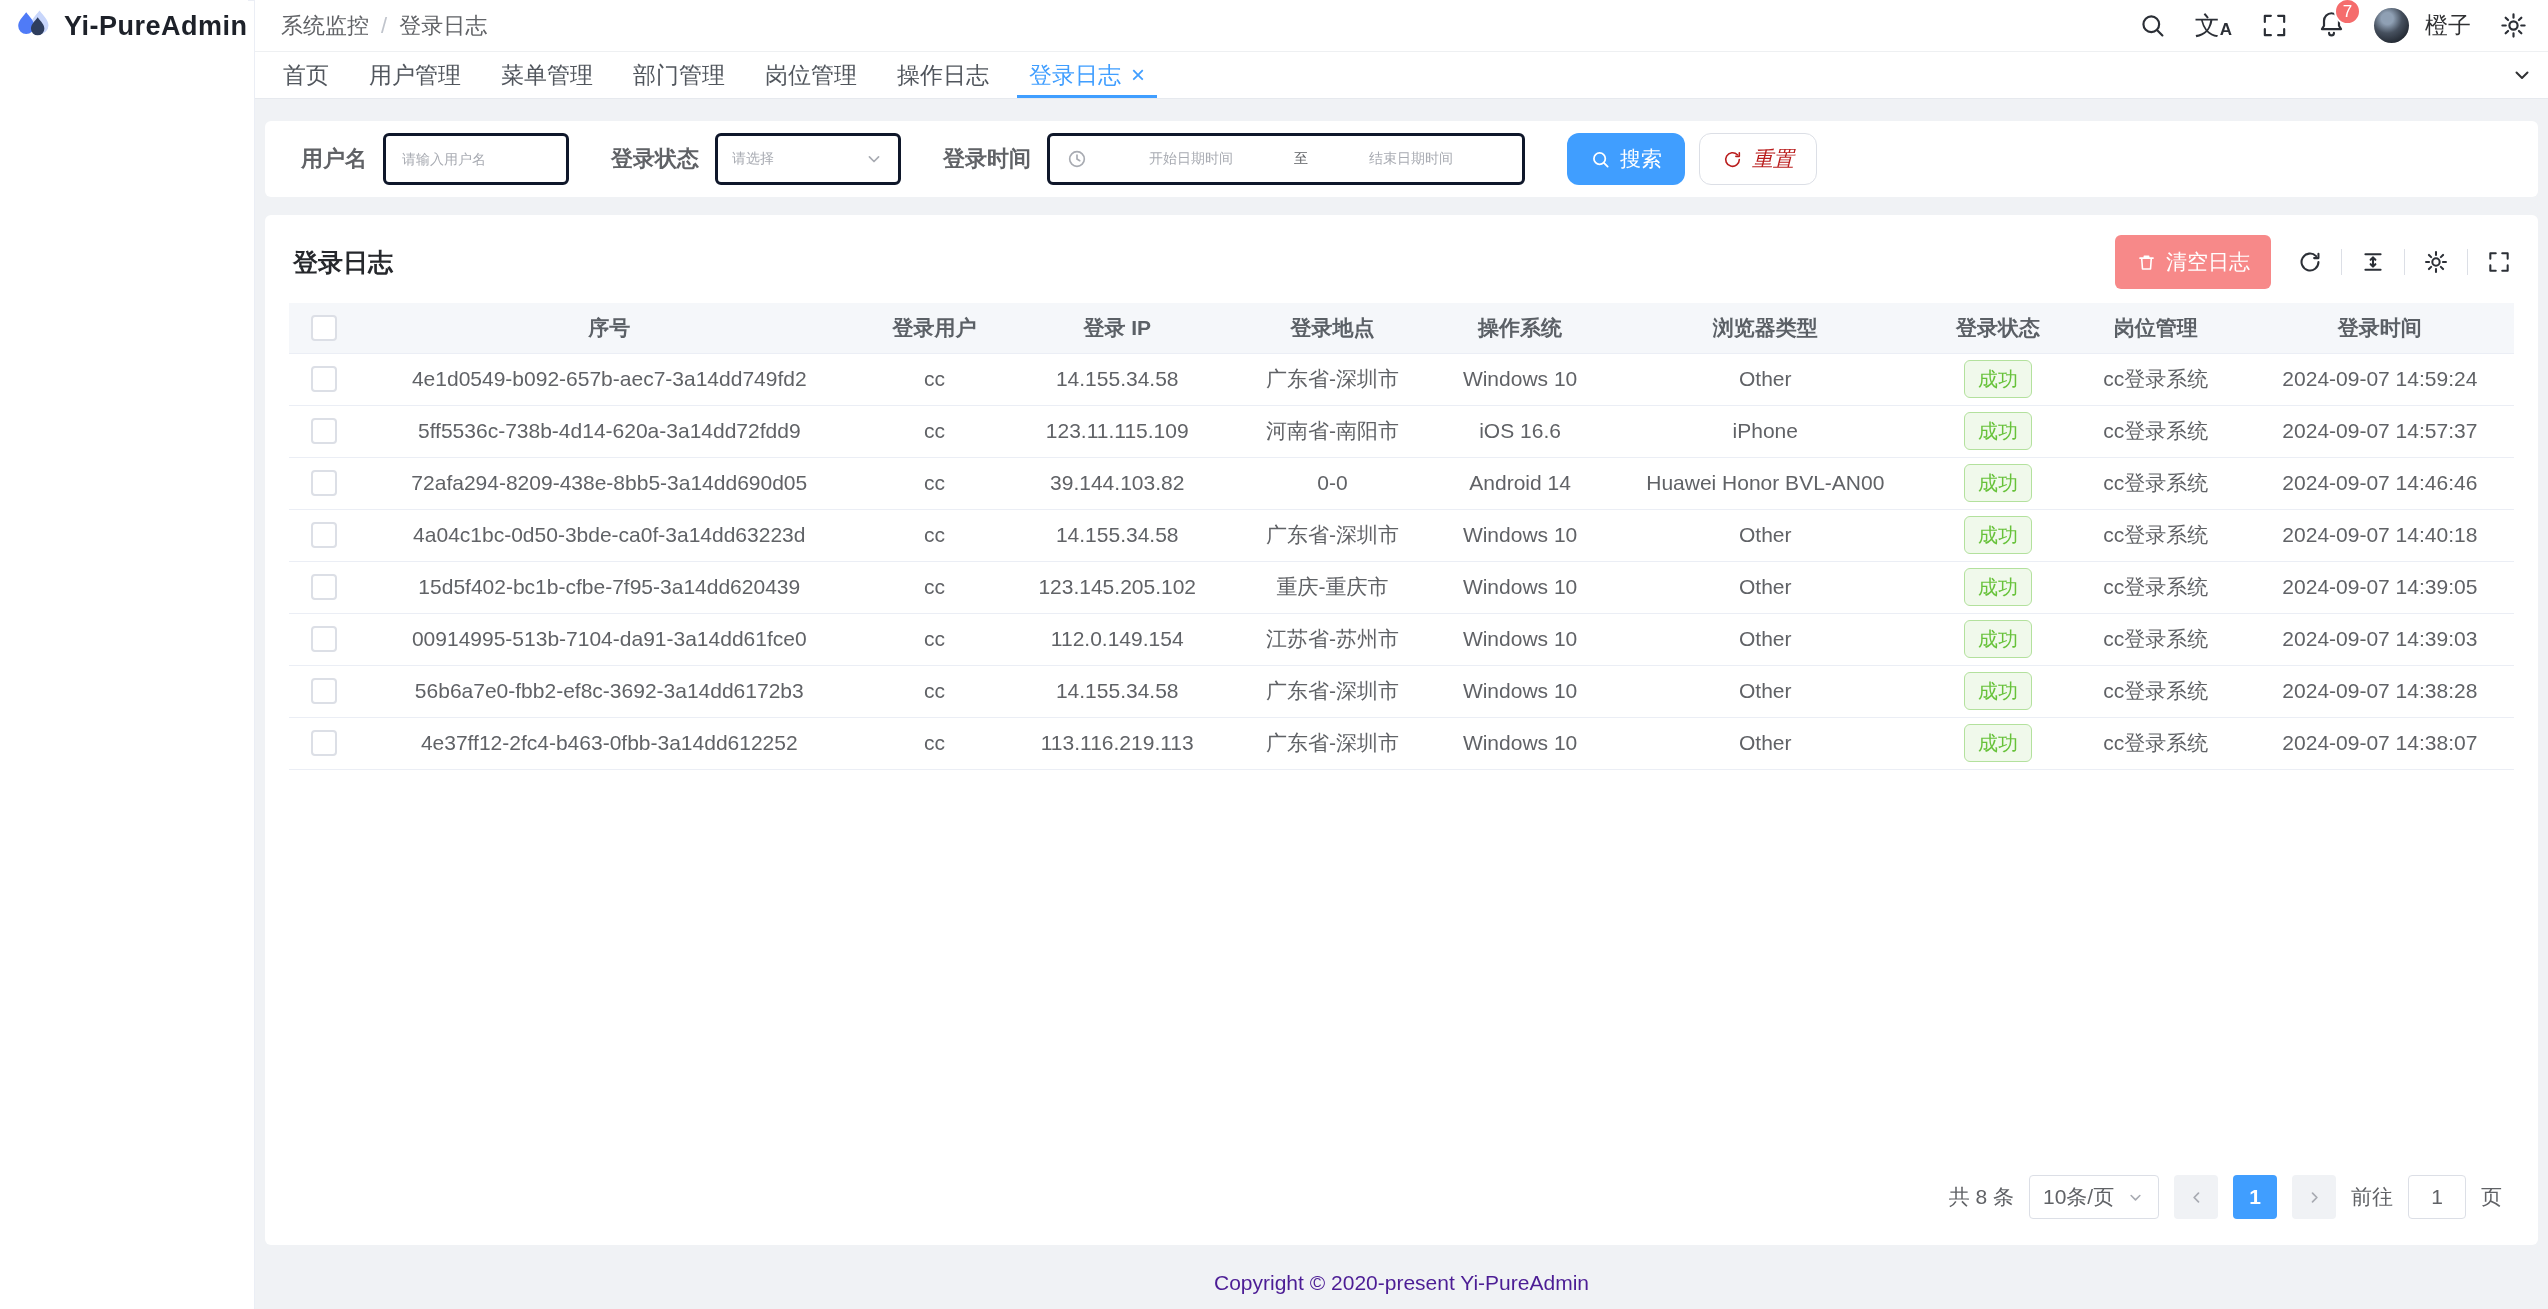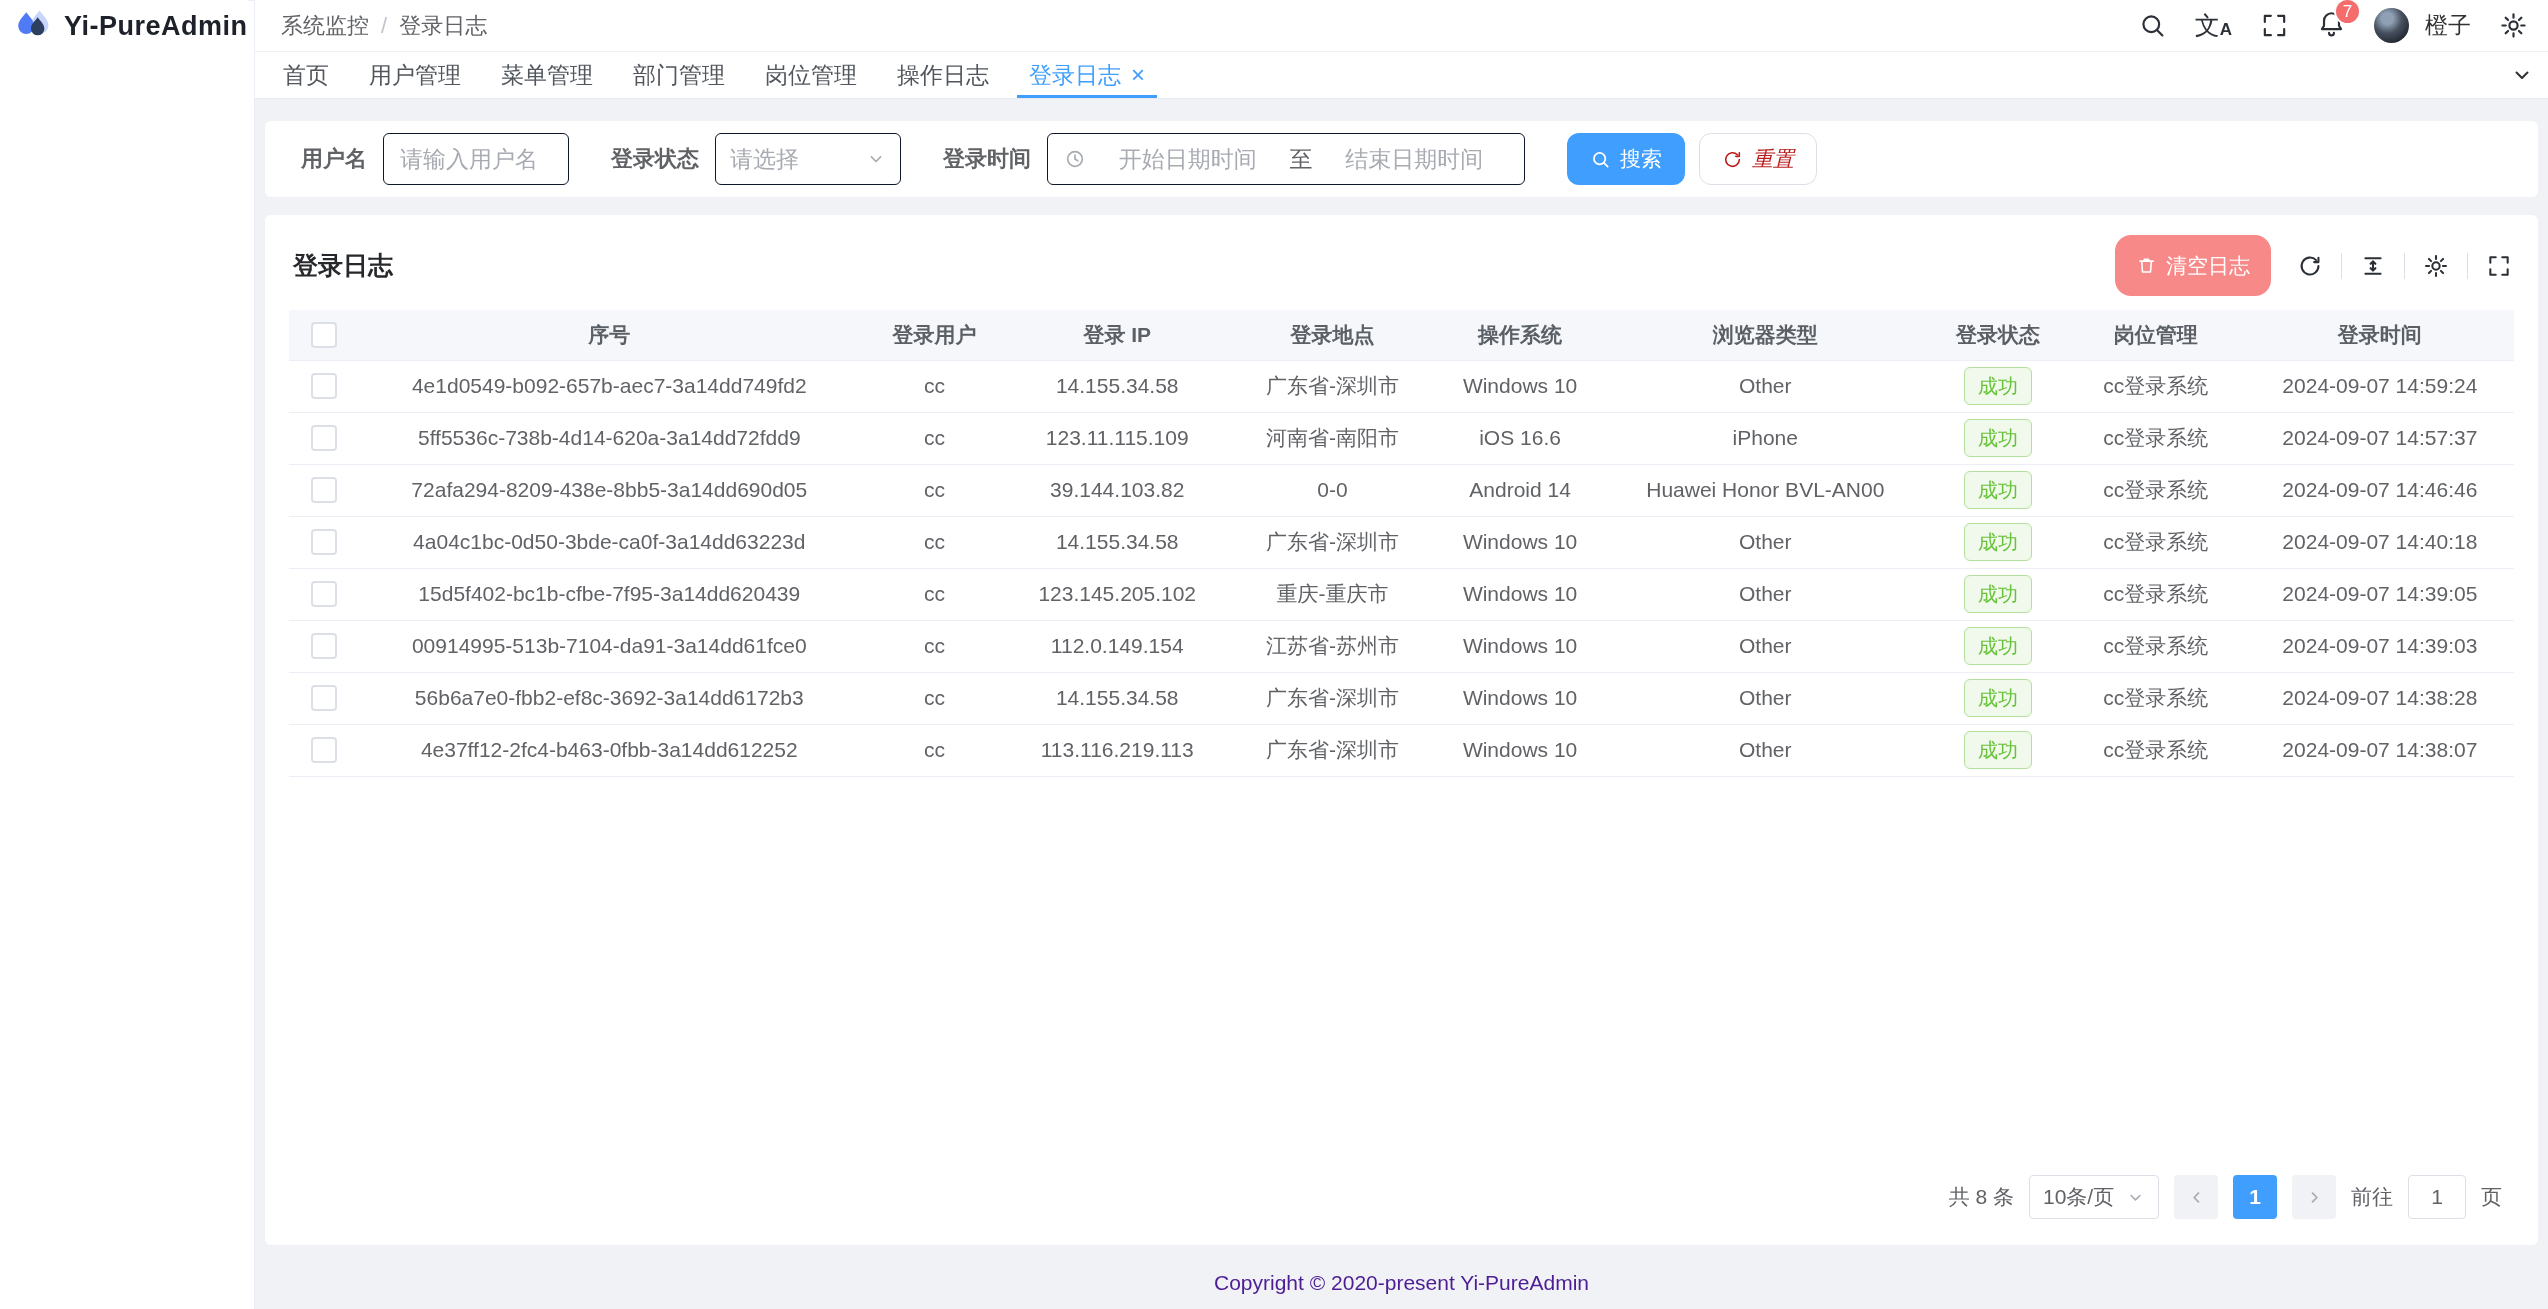--- a/index.html
+++ b/index.html
@@ -51,40 +51,40 @@
   .tab .close{margin-left:10px;font-size:24px;line-height:1;}
   .tab-more{margin-left:auto;width:52px;display:flex;align-items:center;justify-content:center;color:#303133;cursor:pointer;}
   .tab-more .svg-ic{width:24px;height:24px;}
 
   .content{flex:1;padding:22px 10px 0;display:flex;flex-direction:column;min-height:0;}
 
   
   .search-card{background:#fff;border-radius:6px;height:76px;display:flex;align-items:center;padding-left:36px;margin-bottom:18px;flex:none;}
   .f-item{display:flex;align-items:center;margin-right:42px;}
   .f-label{font-size:22px;font-weight:700;color:#606266;margin-right:16px;white-space:nowrap;}
-  .ctl{height:52px;border:1px solid #0f172a;border-radius:6px;background:#fff;display:flex;align-items:center;font-size:23px;color:#a8abb2;}
+  .ctl{height:52px;border:3px solid #0f172a;border-radius:6px;background:#fff;display:flex;align-items:center;font-size:14px;color:#a8abb2;}
   input.ctl{padding:0 16px;width:186px;outline:none;color:#606266;}
   input.ctl::placeholder{color:#a8abb2;}
   .select{width:186px;padding:0 14px;justify-content:space-between;cursor:pointer;}
   .select .svg-ic{width:20px;height:20px;color:#a8abb2;}
   .daterange{width:478px;padding:0 16px;gap:8px;}
   .daterange .svg-ic{width:22px;height:22px;color:#a8abb2;flex:none;}
   .daterange .ph{flex:1;text-align:center;white-space:nowrap;}
   .daterange .to{color:#606266;flex:none;}
   .btn{height:52px;border-radius:12px;display:inline-flex;align-items:center;justify-content:center;font-size:21px;padding:0 22px;gap:9px;cursor:pointer;border:1px solid transparent;white-space:nowrap;}
   .btn .svg-ic{width:21px;height:21px;}
   .btn-primary{background:var(--primary);color:#fff;margin-right:14px;}
   .btn-plain{background:#fff;border-color:#dcdfe6;color:#b91c1c;font-style:italic;}
 
   
   .table-card{background:#fff;border-radius:6px;height:1030px;display:flex;flex-direction:column;flex:none;}
   .card-head{display:flex;align-items:center;padding:20px 26px 14px 28px;flex:none;}
   .card-title{font-size:25px;font-weight:700;color:#26282c;}
   .card-tools{margin-left:auto;display:flex;align-items:center;gap:18px;}
-  .btn-danger{background:var(--danger);color:#fff;height:61px;font-size:21px;border-radius:16px;padding:0 20px;gap:9px;margin-right:8px;}
+  .btn-danger{background:var(--danger);color:#fff;height:54px;font-size:21px;border-radius:6px;padding:0 20px;gap:9px;margin-right:8px;}
   .tool-sep{width:1px;height:26px;background:#dcdfe6;}
   .tool-icon{width:26px;height:26px;color:#2b2f36;cursor:pointer;}
 
   .table-wrap{padding:0 24px;flex:none;}
   table{width:100%;border-collapse:collapse;table-layout:fixed;}
   thead th{background:#f5f7fa;height:50px;font-size:21px;font-weight:700;color:#5b6066;text-align:center;border-bottom:1px solid #ebeef5;white-space:nowrap;}
   tbody td{height:52px;font-size:21px;color:#606266;text-align:center;border-bottom:1px solid #ebeef5;white-space:nowrap;overflow:hidden;}
   .checkbox{width:26px;height:26px;border:2px solid #dcdfe6;border-radius:4px;display:inline-block;background:#fff;vertical-align:middle;cursor:pointer;}
   .tag-success{display:inline-block;padding:5px 13px;font-size:20px;color:var(--succ-text);background:var(--succ-bg);border:1px solid var(--succ-border);border-radius:6px;line-height:1.3;}
 

